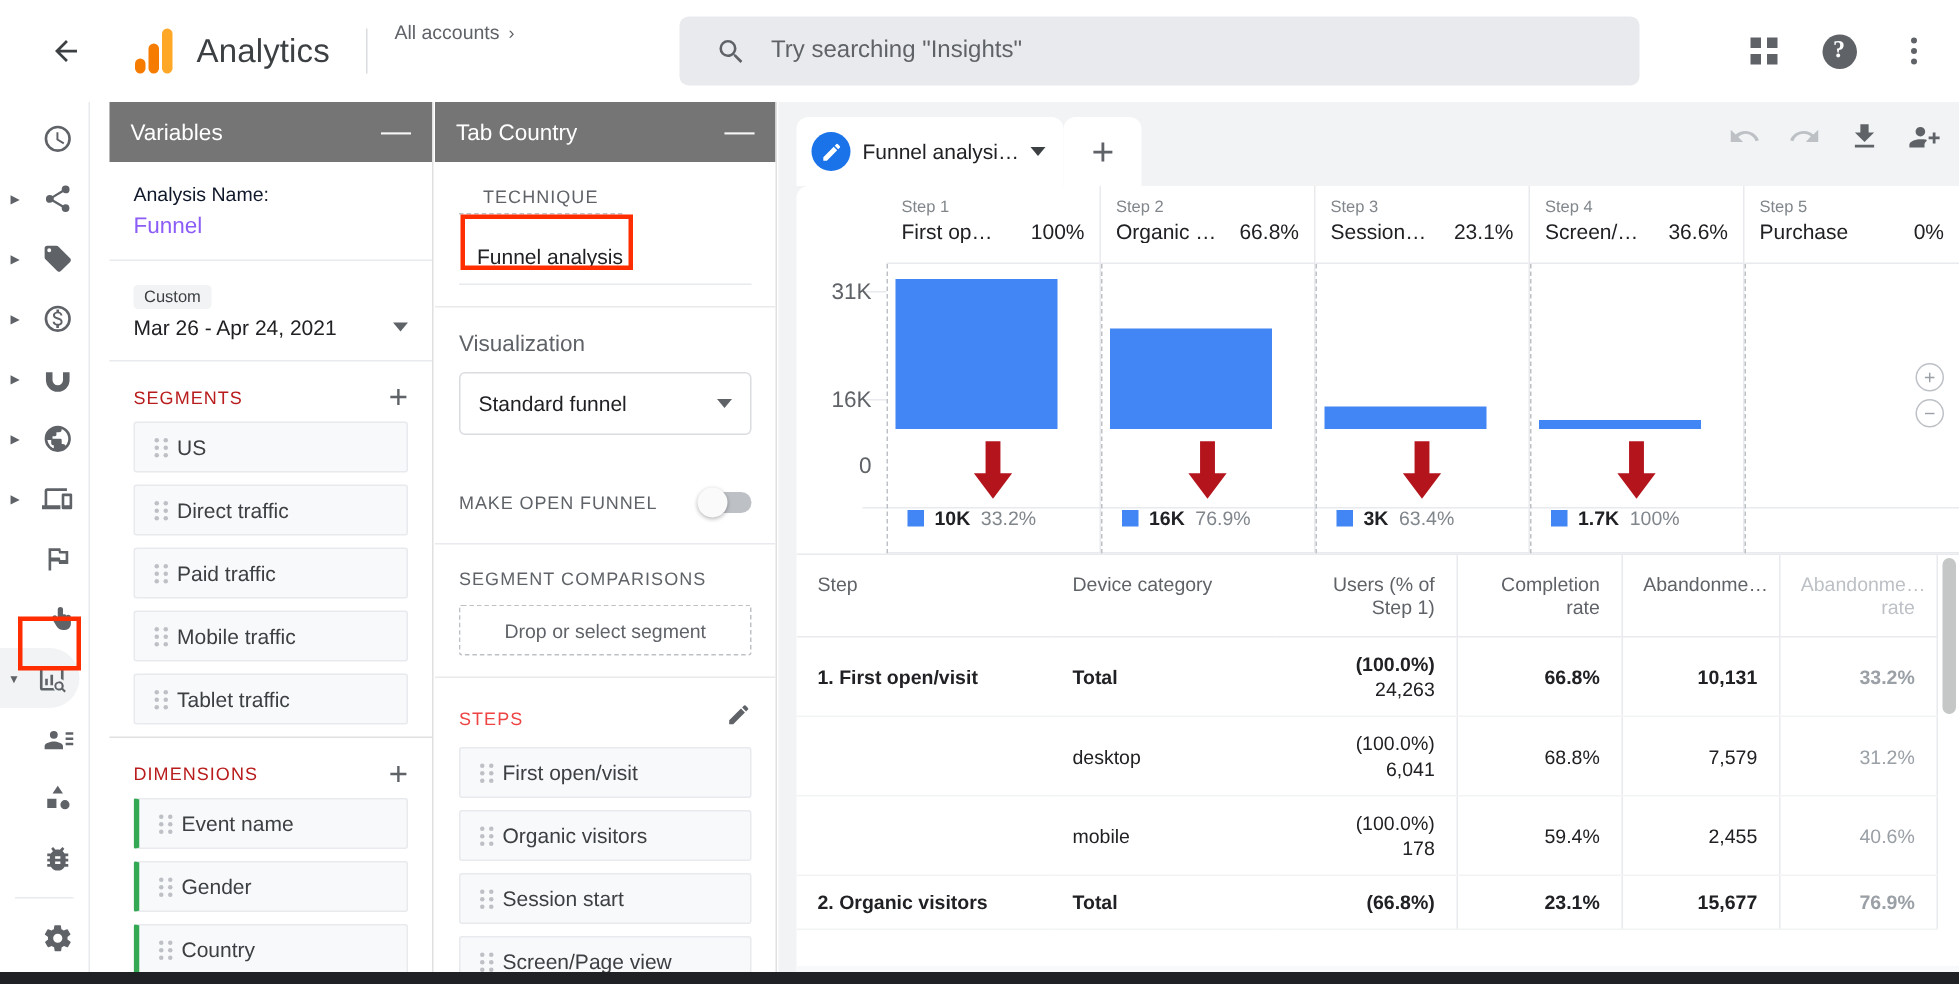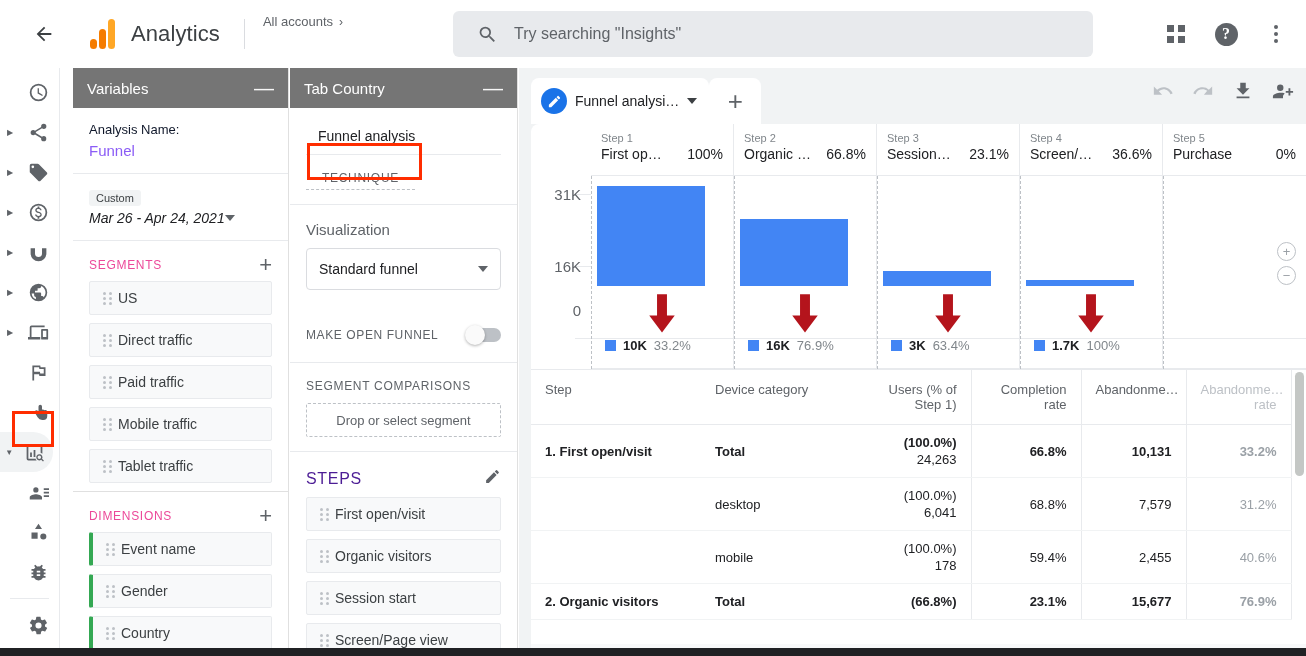--- a/index.html
+++ b/index.html
@@ -97,31 +97,31 @@
     background: #fff; border-right: 1px solid #e0e0e0; overflow: hidden; padding-left: 12px;
   }
   .vsec { padding: 14px 16px; border-bottom: 1px solid #e8eaed; }
   .vlabel { font-size: 13px; color: #0f172a; }
   .vname { font-size: 15px; color: #8b5cf6; margin-top: 5px; }
   .chip {
     display: inline-block; background: #f1f3f4; color: #3c4043;
     font-size: 11px; padding: 2px 7px; border-radius: 3px;
   }
   .daterow {
-    display: flex; align-items: center; 
-    margin-top: 4px; cursor: pointer; font-style: italic;
+    display: flex; align-items: center; justify-content: space-between;
+    margin-top: 4px; cursor: pointer;
   }
   .daterow span { font-size: 14px; color: #202124; }
   .caretdn { width: 0; height: 0; border-left: 5px solid transparent;
              border-right: 5px solid transparent; border-top: 6px solid #5f6368; }
   .sechdr {
     display: flex; align-items: center; justify-content: space-between;
     padding: 16px 16px 8px;
   }
-  .sechdr .t { font-size: 12px; color: #ec4899; letter-spacing: .7px; }
+  .sechdr .t { font-size: 12px; color: #b91c1c; letter-spacing: .7px; }
   .plus { font-size: 22px; color: #5f6368; cursor: pointer; line-height: 16px; }
   .pill {
     position: relative; margin: 0 16px 8px; height: 34px; background: #f8f9fa;
     border: 1px solid #e8eaed; border-radius: 2px; display: flex;
     align-items: center; cursor: grab;
   }
   .pill.dim { border-left: 4px solid #34A853; }
   .dots {
     width: 22px; margin-left: 6px; display: grid;
     grid-template-columns: repeat(2, 3px); gap: 2px 3px; justify-content: center;
@@ -167,21 +167,21 @@
   .seg-lbl { font-size: 12px; color: #5f6368; letter-spacing: .7px; margin-bottom: 10px; }
   .dropzone {
     height: 34px; border: 1px dashed #bdc1c6; border-radius: 2px;
     display: flex; align-items: center; justify-content: center;
     font-size: 13px; color: #5f6368; cursor: pointer;
   }
   .steps-hdr {
     display: flex; align-items: center; justify-content: space-between;
     padding: 16px 16px 8px;
   }
-  .steps-hdr .t { font-size: 16px; color: #4c1d95; letter-spacing: .7px; }
+  .steps-hdr .t { font-size: 12px; color: #ef4444; letter-spacing: .7px; }
   .pencil { cursor: pointer; }
   .pencil svg { width: 17px; height: 17px; fill: #5f6368; }
 
   
   .main {
     position: absolute; left: 519px; top: 68px; width: 787px; height: 588px;
     background: #f1f3f4;
   }
   .tabbar {
     height: 56px; position: relative; display: flex; align-items: flex-end;
@@ -582,25 +582,25 @@
       <span class="lbl">Country</span>
     </div>
   </div>
 
   <div class="tabset">
     <div class="panel-hdr">
       <span>Tab Country</span>
       <span class="min">—</span>
     </div>
 
+    <div style="padding:0 16px">
+      <div class="tech-lbl">TECHNIQUE</div>
+    </div>
     <div style="padding:10px 16px 0">
       <div class="tech-val">Funnel analysis</div>
-    </div>
-    <div style="padding:0 16px">
-      <div class="tech-lbl">TECHNIQUE</div>
     </div>
 
     <div class="viz-sec" style="border-top:1px solid #e8eaed; margin-top:14px;">
       <div class="viz-lbl">Visualization</div>
       <div class="select">
         <span>Standard funnel</span>
         <span class="caretdn"></span>
       </div>
     </div>
 

